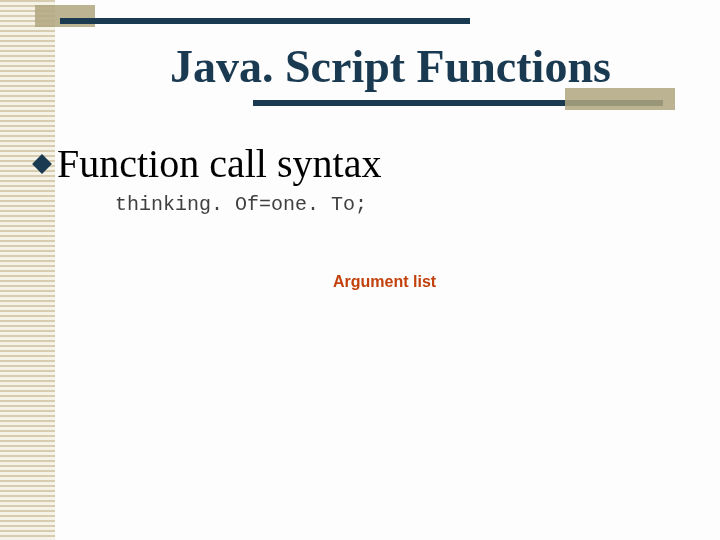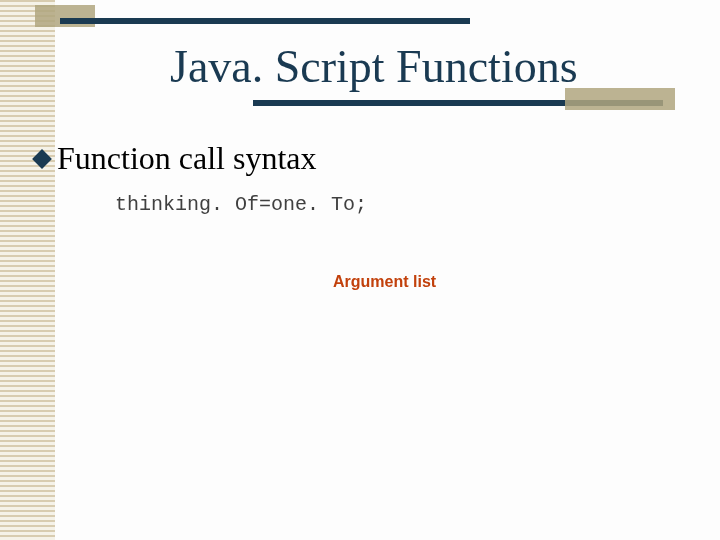--- a/index.html
+++ b/index.html
@@ -32,21 +32,21 @@
     width: 410px;
     height: 6px;
     background: #1a3a52;
   }
   .title {
     position: absolute;
     left: 170px;
     top: 40px;
     font-size: 46px;
     color: #1a3a52;
-    font-weight: normal;
+    font-weight: bold;
   }
   .header-rule-bottom {
     position: absolute;
     left: 253px;
     top: 100px;
     width: 410px;
     height: 6px;
     background: #1a3a52;
   }
   .tab-left {
@@ -76,21 +76,21 @@
   }
   .bullet-diamond {
     width: 14px;
     height: 14px;
     background: #1a3a52;
     transform: rotate(45deg);
     margin-right: 8px;
     flex-shrink: 0;
   }
   .bullet-text {
-    font-size: 32px;
+    font-size: 40px;
     color: #000;
   }
   .code-line {
     position: absolute;
     left: 115px;
     top: 193px;
     font-family: "Courier New", monospace;
     font-size: 20px;
     color: #404040;
     display: flex;

